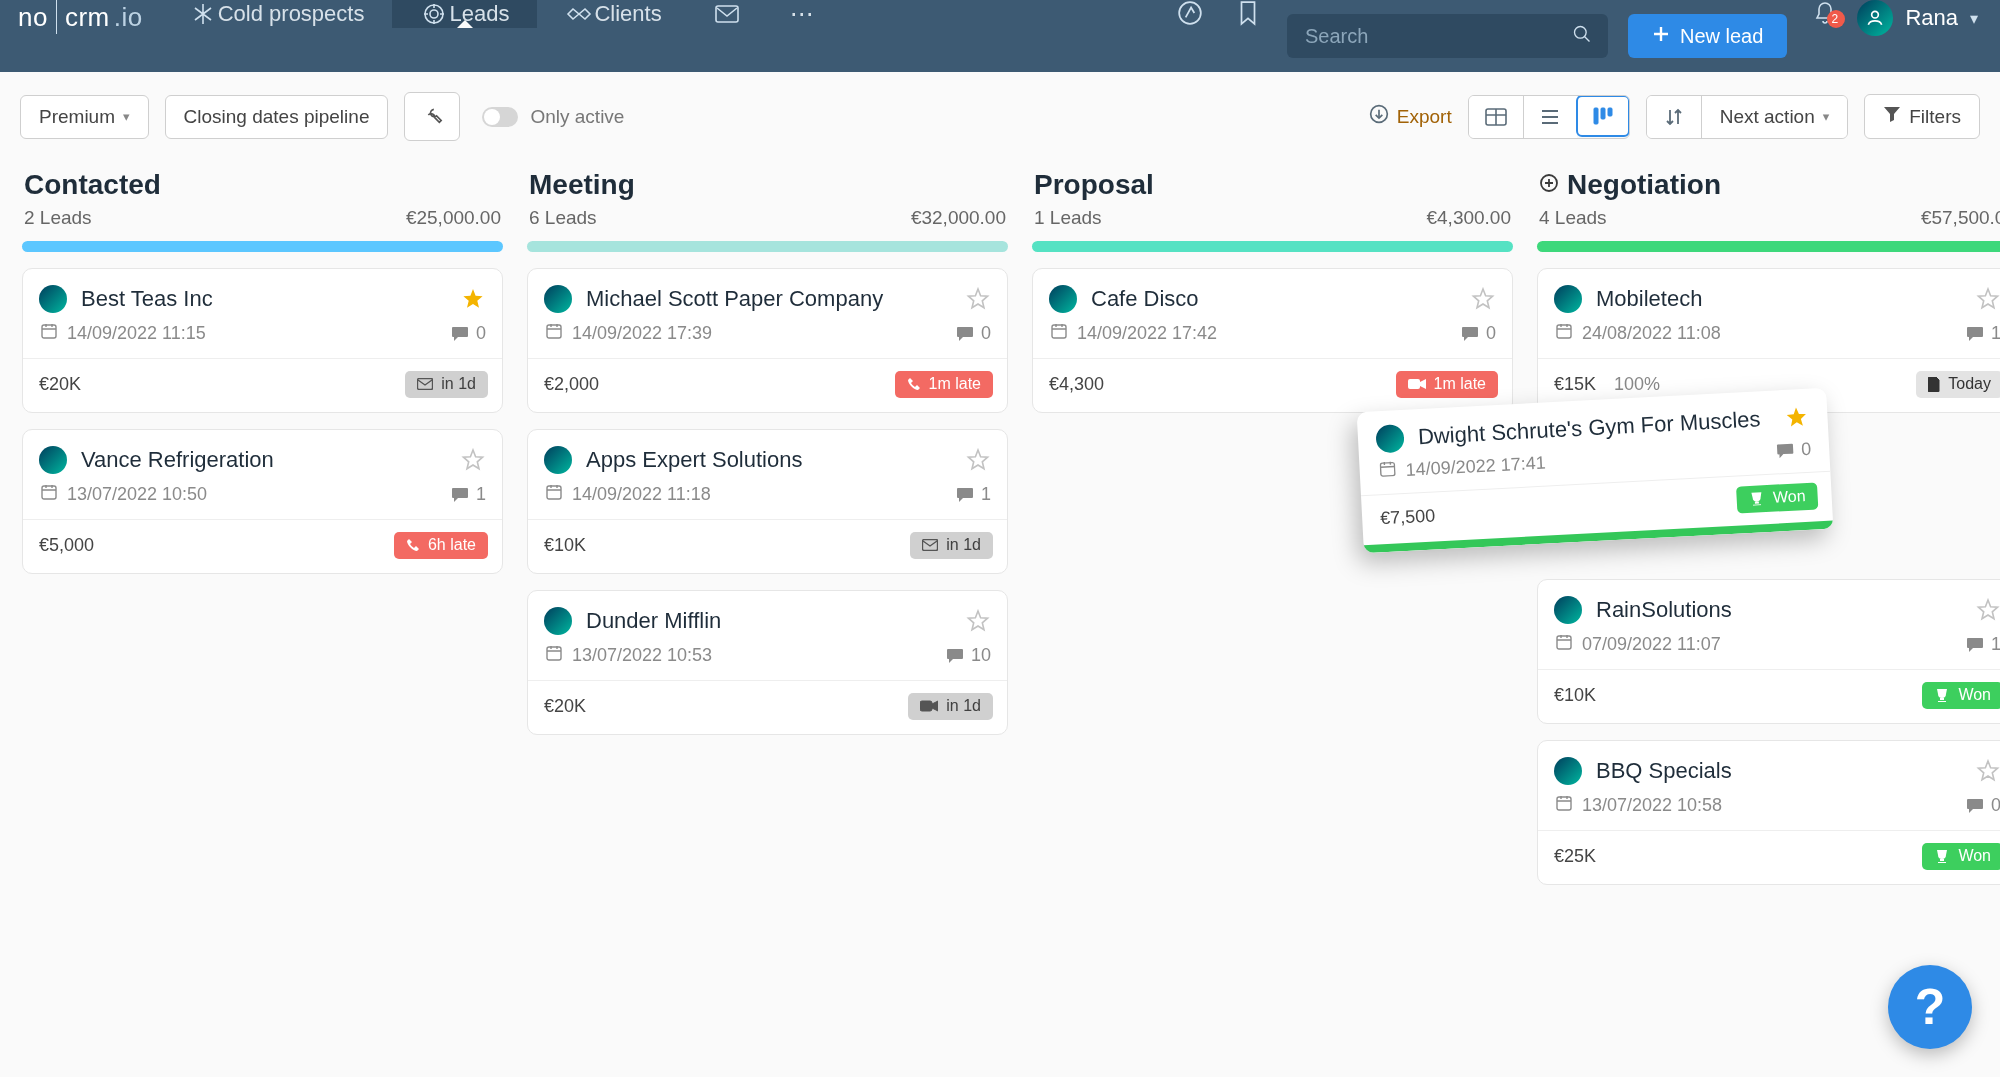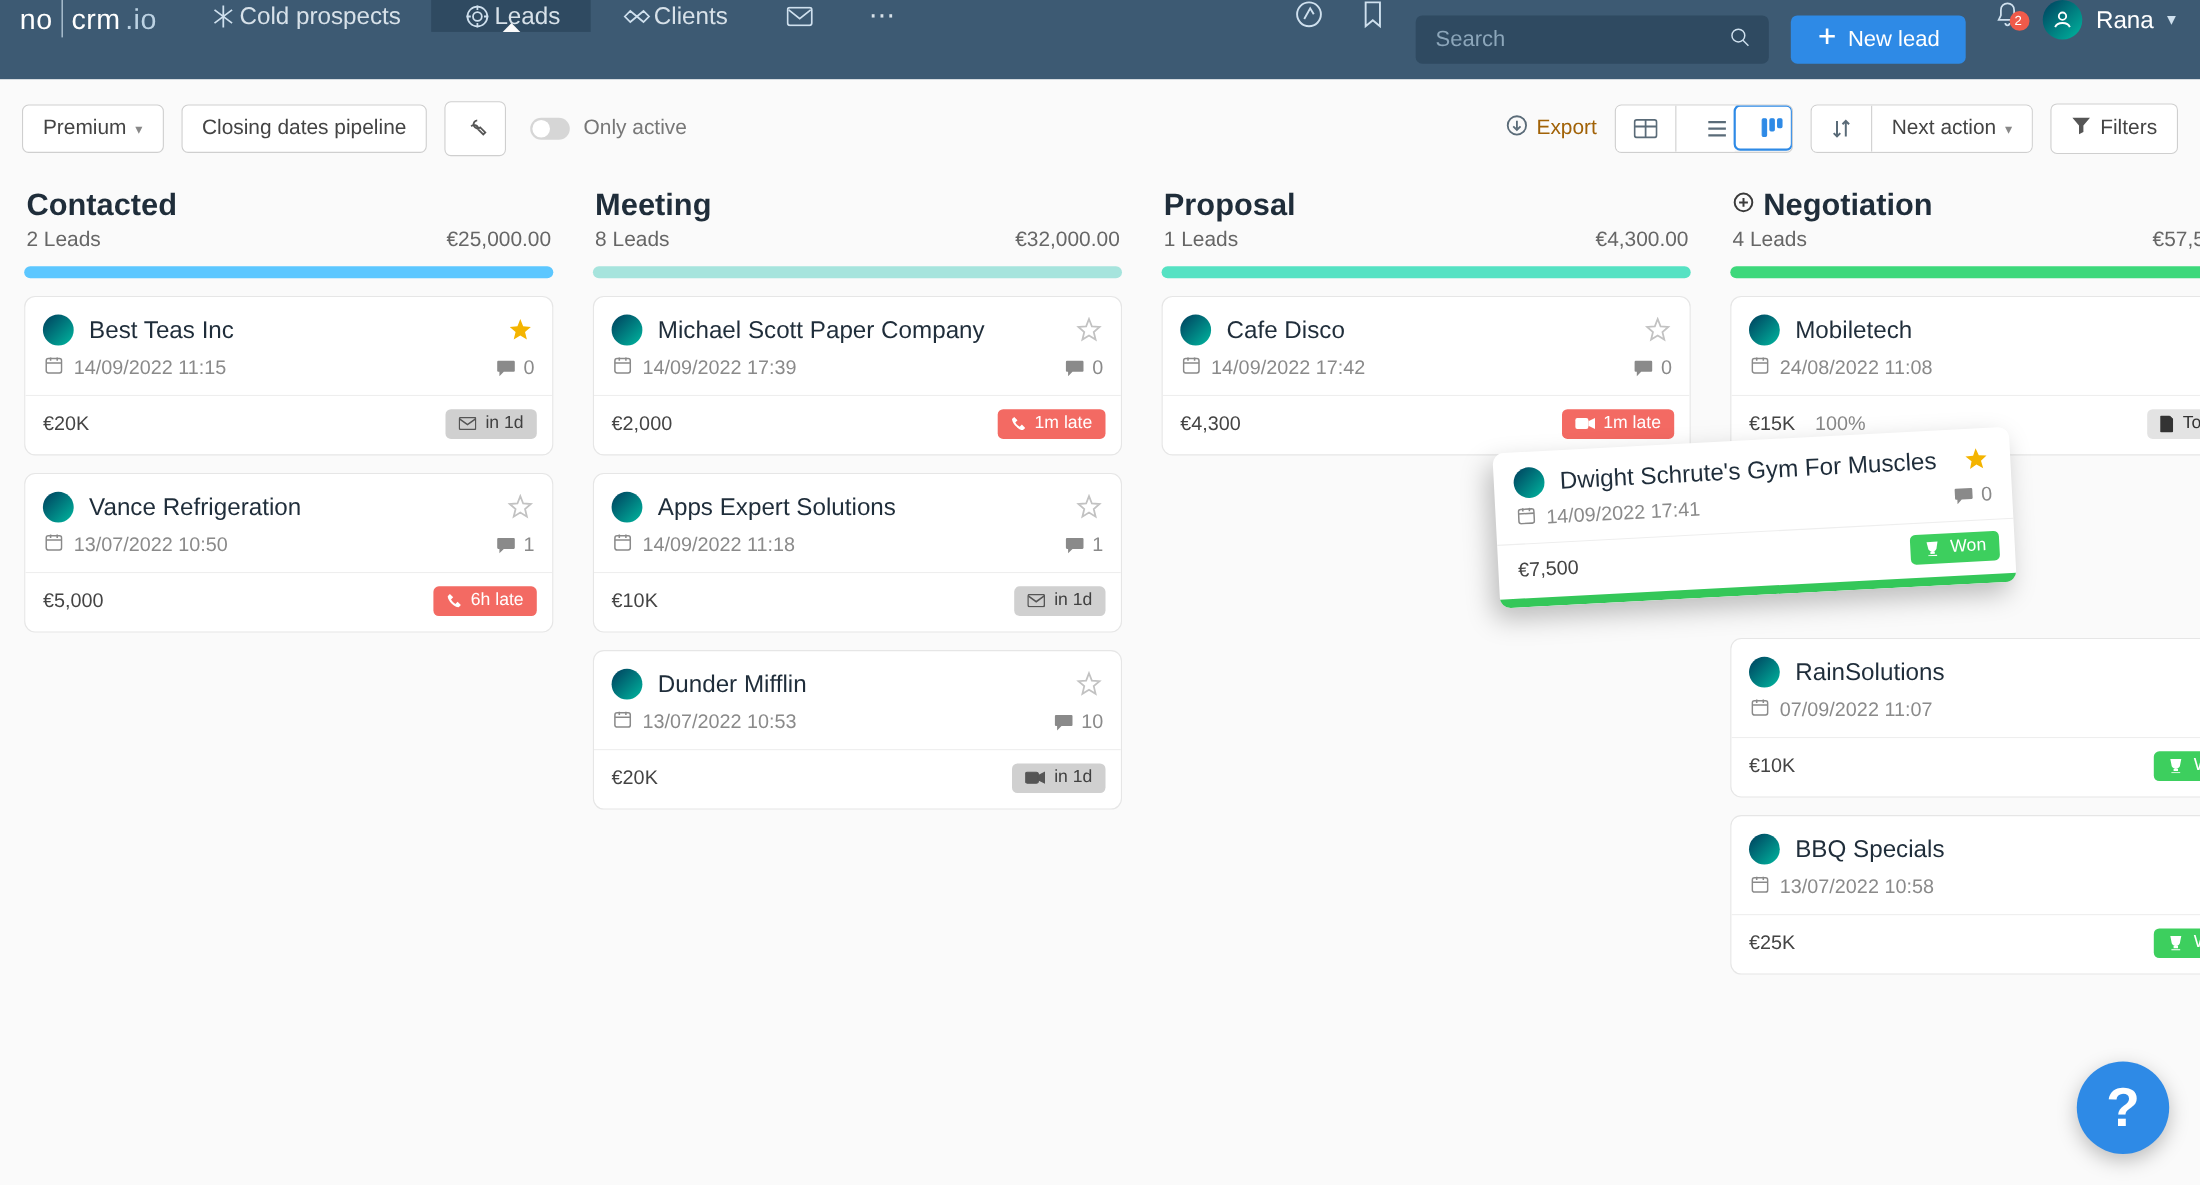--- a/index.html
+++ b/index.html
@@ -58,27 +58,27 @@
   .pill .caret{font-size:13px;color:#888;}
   .icon-pill{width:56px;justify-content:center;padding:10px 0;}
   .toggle{display:flex;align-items:center;gap:12px;margin-left:6px;}
   .switch{width:36px;height:20px;border-radius:10px;background:#d6d6d6;position:relative;}
   .switch::after{content:"";position:absolute;left:2px;top:2px;width:16px;height:16px;border-radius:50%;background:#fff;}
   .toggle-label{color:#777;font-size:19px;}
   .toolbar-spacer{flex:1;}
   .export{display:flex;align-items:center;gap:8px;color:#a16207;font-size:19px;cursor:pointer;}
   .seg{display:flex;border:1px solid #cfcfcf;border-radius:6px;overflow:hidden;}
   .seg button{width:54px;height:42px;border:none;background:#fff;display:flex;align-items:center;justify-content:center;cursor:pointer;}
-  .seg button + button{border-left:1px solid #cfcfcf;justify-content:flex-end;}
+  .seg button + button{border-left:1px solid #cfcfcf;}
   .seg button.active{border:2.5px solid var(--accent);border-radius:6px;margin:-1px;position:relative;z-index:1;background:#fff;}
   .seg.small button{width:54px;}
   .filters-btn{display:flex;align-items:center;}
 
   
-  .board{display:flex;padding:10px 12px 0 20px;gap:32px;align-items:flex-start;}
+  .board{display:flex;padding:10px 12px 0 20px;gap:20px;align-items:flex-start;}
   .col{flex:0 0 485px;display:flex;flex-direction:column;}
   .col-header{display:flex;align-items:baseline;justify-content:space-between;padding:0 4px 6px 4px;}
   .col-title{font-size:28px;font-weight:600;}
   .col-title-wrap{display:flex;align-items:center;gap:8px;}
   .col-row2{display:flex;justify-content:space-between;padding:0 4px 8px 4px;font-size:19px;color:#666;}
   .col-bar{height:11px;border-radius:6px;margin:4px 2px 16px 2px;}
 
   .card{background:var(--card-bg);border:1px solid #e6e6e6;border-radius:10px;margin:0 2px 16px 2px;padding:0;overflow:hidden;}
   .card-head{display:flex;align-items:center;padding:16px 16px 10px 16px;gap:14px;}
   .company-icon{width:28px;height:28px;border-radius:50%;background:linear-gradient(135deg,#003d5c,#00b8a0);flex-shrink:0;display:flex;align-items:center;justify-content:center;}
@@ -375,21 +375,21 @@
         </div>
       </div>
     </div>
     <div class="col">
       <div class="col-header">
         <div class="col-title-wrap">
           <div class="col-title">Meeting</div>
         </div>
       </div>
       <div class="col-row2">
-        <span>8 Leads</span>
+        <span>6 Leads</span>
         <span>€32,000.00</span>
       </div>
       <div class="col-bar" style="background: rgb(166, 228, 221);"></div>
       <div class="card">
         <div class="card-head">
           <div class="company-icon"></div>
           <div class="card-name">Michael Scott Paper Company</div>
           <div class="star">
             <svg width="24" height="24" viewBox="0 0 24 24" style="fill:none;stroke:#c2c2c2;stroke-width:1.6;">
               <path d="M12 2l2.6 6.7 7 .5-5.3 4.6 1.7 6.9L12 17l-6 3.7 1.7-6.9L2.4 9.2l7-.5z"></path>

